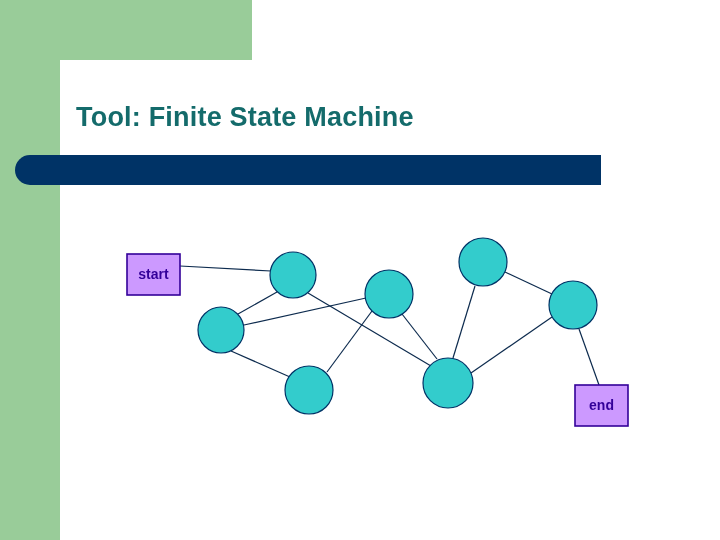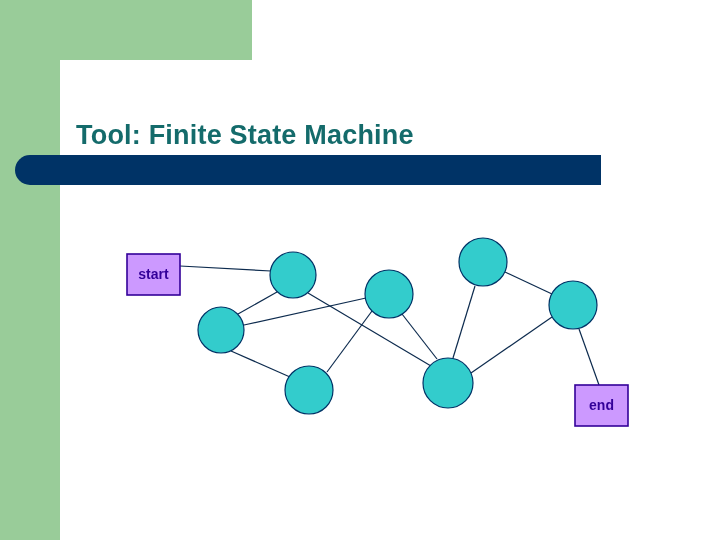--- a/index.html
+++ b/index.html
@@ -59,21 +59,20 @@
   .slide-title {
     position: absolute;
     left: 76px;
     top: 102px;
     width: 600px;
     font-size: 27px;
     font-weight: bold;
     color: #146b6b;
     letter-spacing: 0.2px;
     white-space: nowrap;
-    margin-top: 18px;
   }
   
   .diagram {
     position: absolute;
     left: 16px;
     top: 0;
     width: 720px;
     height: 540px;
     margin-left: 12px;
   }

